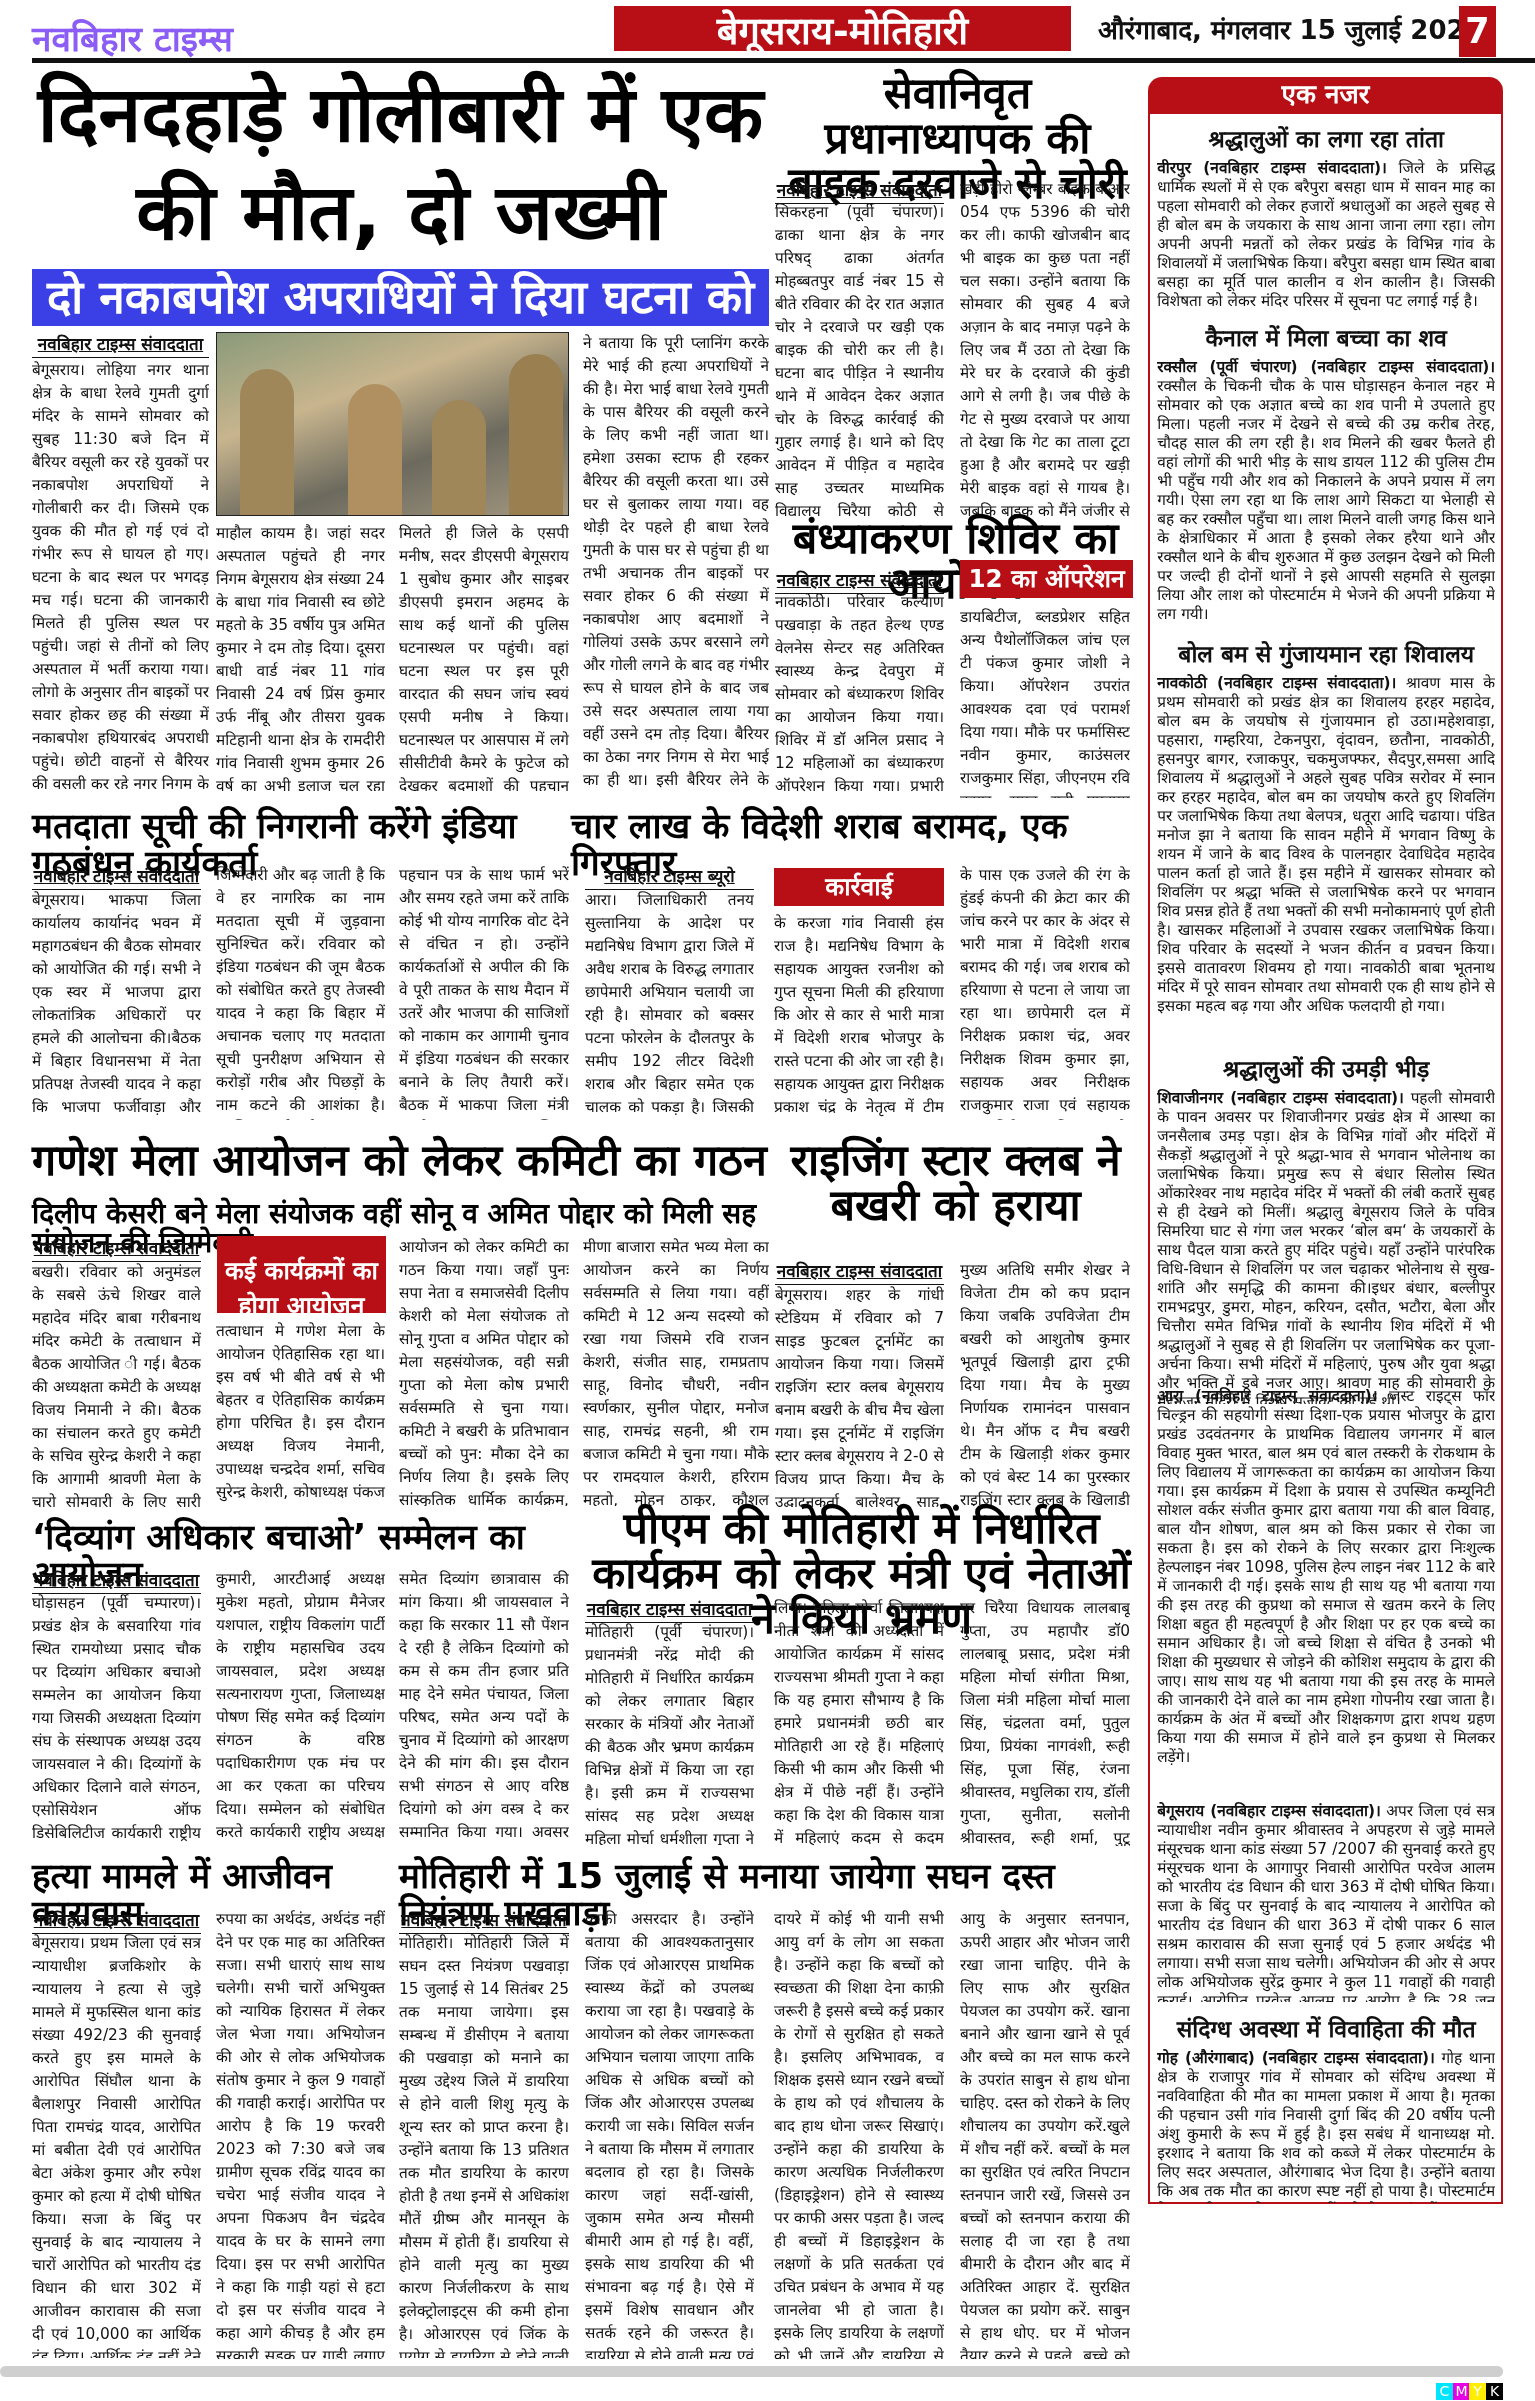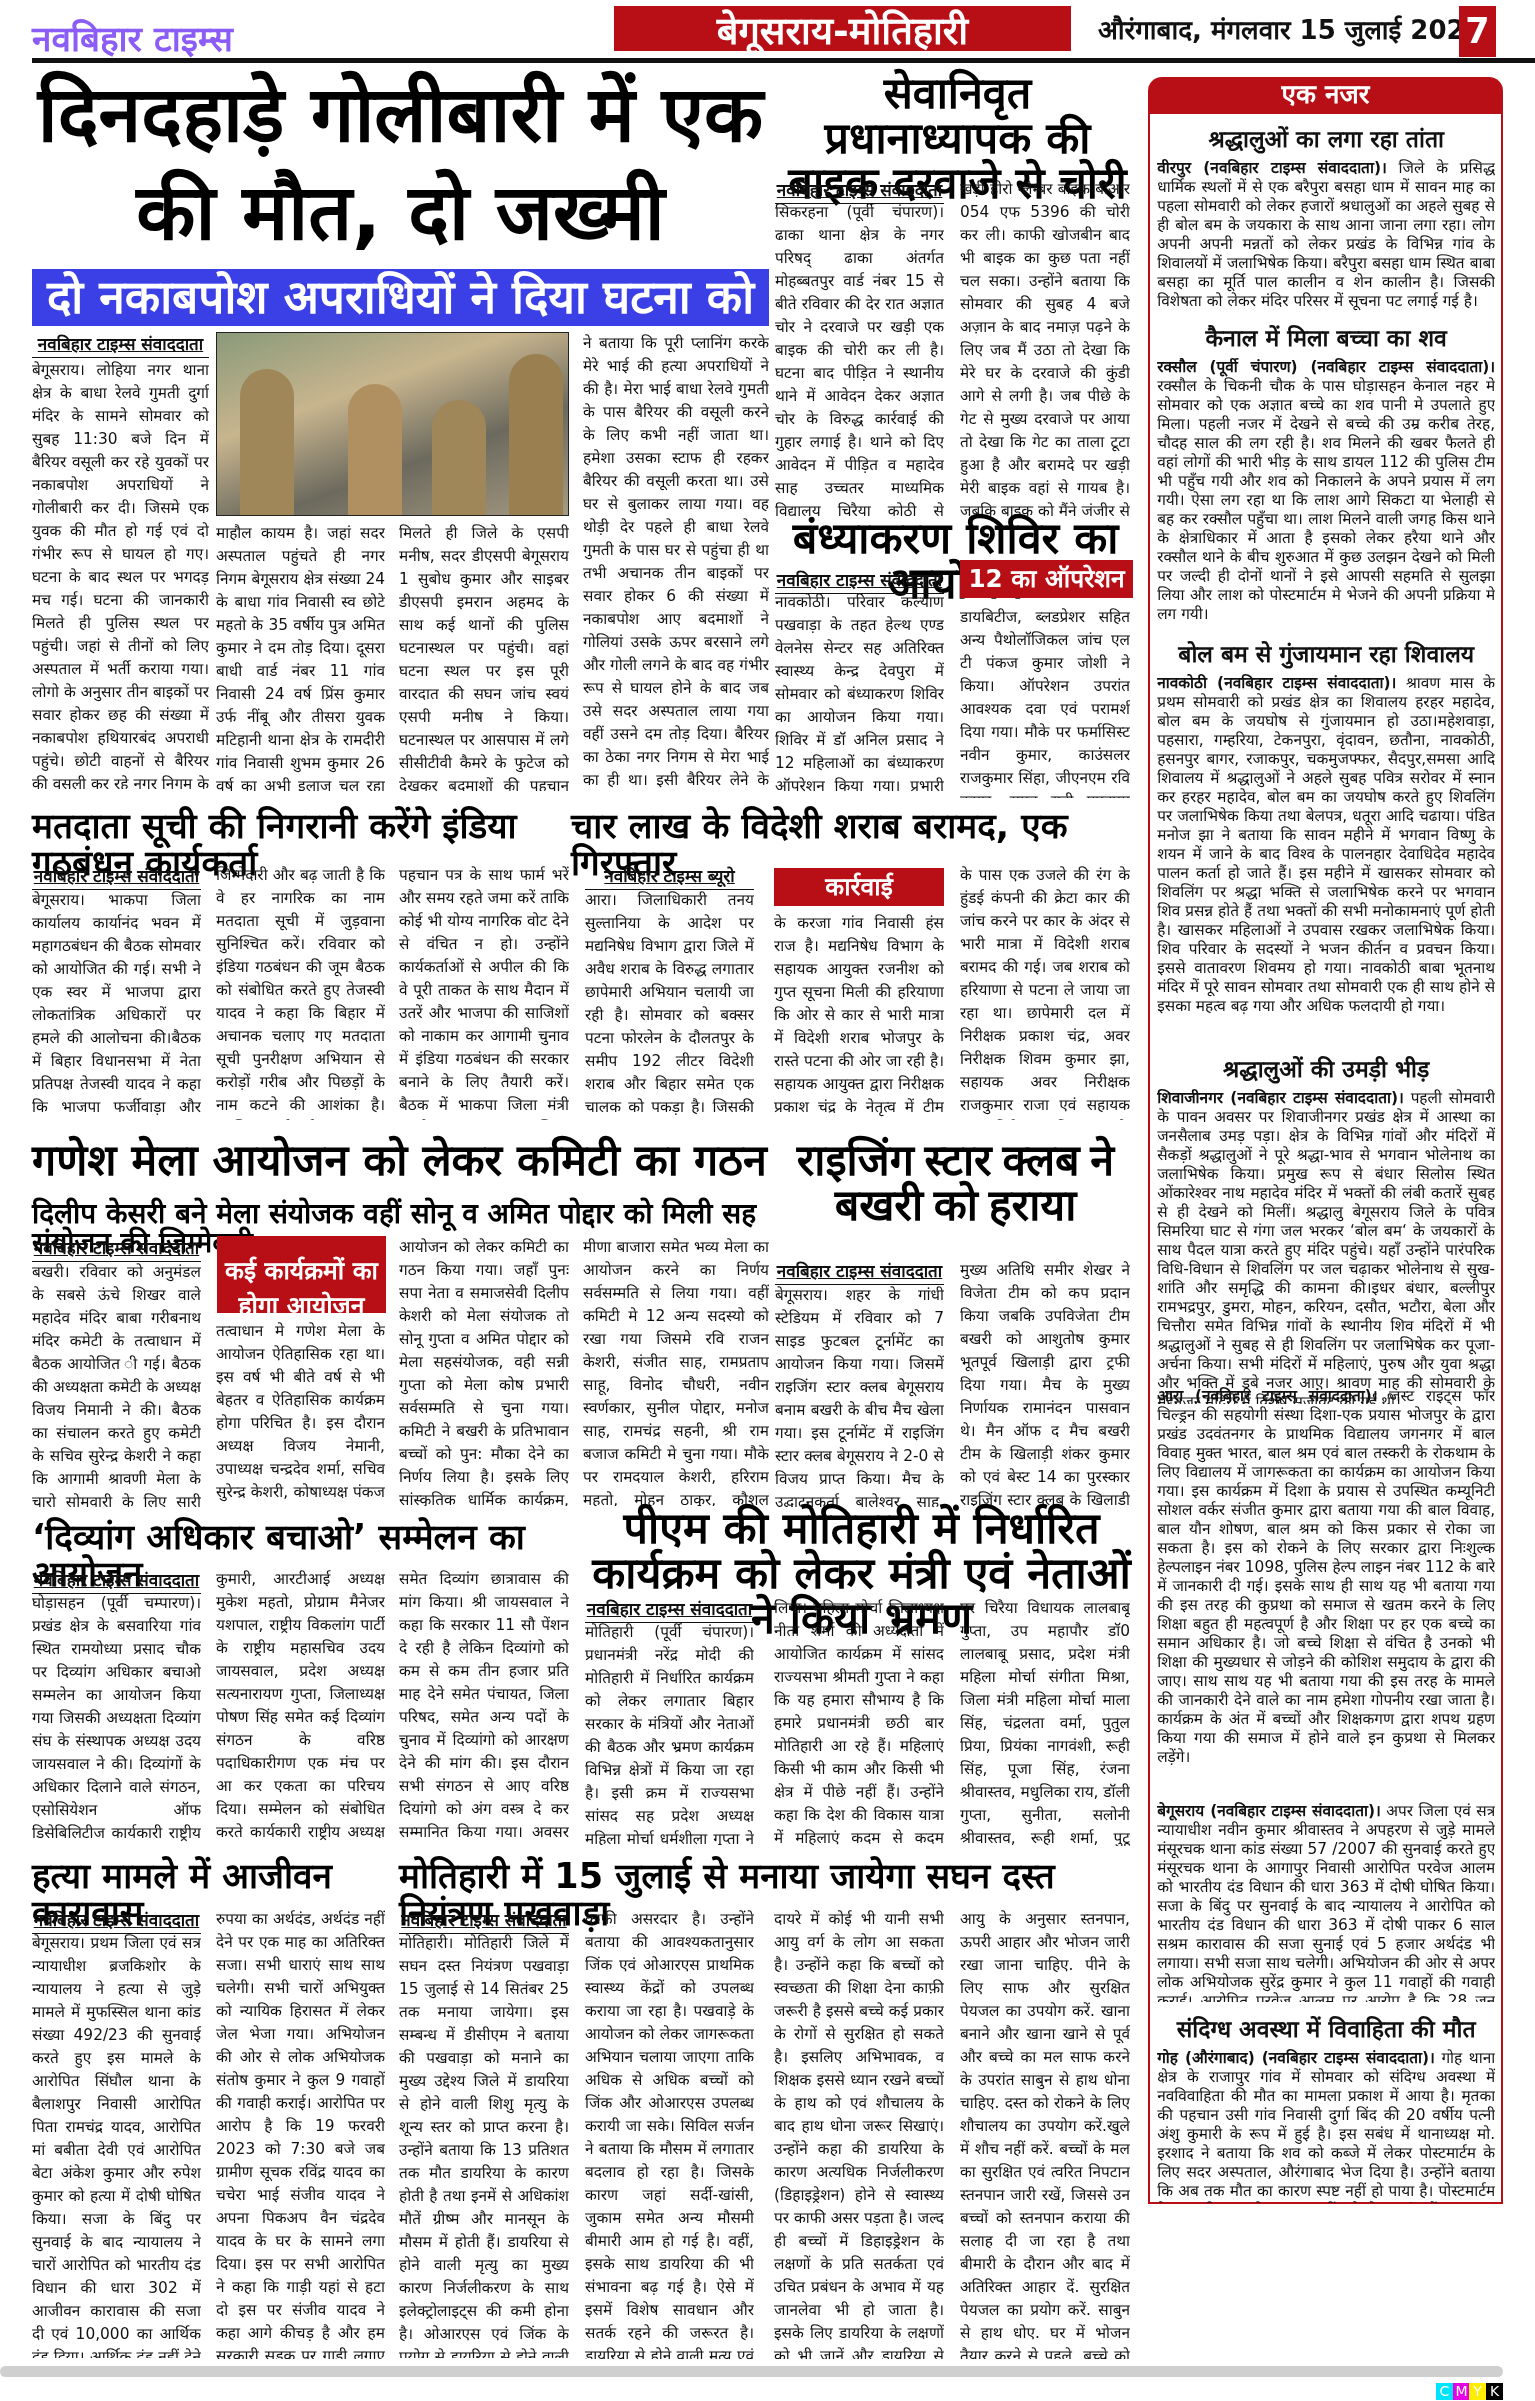--- a/index.html
+++ b/index.html
@@ -79,21 +79,21 @@
 
 <div class="abs headline h-lg" style="left:32px;top:1138px;width:737px;">गणेश मेला आयोजन को लेकर कमिटी का गठन</div>
 <div class="abs headline h-sm" style="left:32px;top:1199px;width:737px;">दिलीप केसरी बने मेला संयोजक वहीं सोनू व अमित पोद्दार को मिली सह संयोजन की जिम्मेदारी</div>
 <div class="abs byline" style="left:32px;top:1236px;width:169px;">नवबिहार टाइम्स संवाददाता</div>
 <div class="abs body" style="left:32px;top:1261px;width:169px;height:246px;overflow:hidden;">बखरी। रविवार को अनुमंडल के सबसे ऊंचे शिखर वाले महादेव मंदिर बाबा गरीबनाथ मंदिर कमेटी के तत्वाधान में बैठक आयोजित ी गई। बैठक की अध्यक्षता कमेटी के अध्यक्ष विजय निमानी ने की। बैठक का संचालन करते हुए कमेटी के सचिव सुरेन्द्र केशरी ने कहा कि आगामी श्रावणी मेला के चारो सोमवारी के लिए सारी तैयारी पूरी कर ली गयी है। सचिव ने कहा कि वर्ष बखरी में बाबा गरीबनाथ के</div>
 <div class="abs red-box" style="left:217px;top:1236px;width:169px;height:77px;font-size:24.6px;line-height:35px;padding-top:17px;">कई कार्यक्रमों का होगा आयोजन</div>
 <div class="abs body" style="left:216px;top:1320px;width:169px;height:186px;overflow:hidden;">तत्वाधान मे गणेश मेला के आयोजन ऐतिहासिक रहा था। इस वर्ष भी बीते वर्ष से भी बेहतर व ऐतिहासिक कार्यक्रम होगा परिचित है। इस दौरान अध्यक्ष विजय नेमानी, उपाध्यक्ष चन्द्रदेव शर्मा, सचिव सुरेन्द्र केशरी, कोषाध्यक्ष पंकज केशरी, प्रतिनिधि प्रेम किसन मन्नू की अगुआई में गणेश मेला</div>
 <div class="abs body" style="left:399px;top:1236px;width:170px;height:270px;overflow:hidden;">आयोजन को लेकर कमिटी का गठन किया गया। जहाँ पुनः सपा नेता व समाजसेवी दिलीप केशरी को मेला संयोजक तो सोनू गुप्ता व अमित पोद्दार को मेला सहसंयोजक, वही सन्नी गुप्ता को मेला कोष प्रभारी सर्वसम्मति से चुना गया। कमिटी ने बखरी के प्रतिभावान बच्चों को पुन: मौका देने का निर्णय लिया है। इसके लिए सांस्कृतिक धार्मिक कार्यक्रम, बिहार के प्रसिद्ध कलाकारों द्वारा भक्तिमय जागरण, व झांकी, महाकाल शिवतांडव, झूला</div>
 <div class="abs body" style="left:583px;top:1236px;width:186px;height:270px;overflow:hidden;">मीणा बाजारा समेत भव्य मेला का आयोजन करने का निर्णय सर्वसम्मति से लिया गया। वहीं कमिटी मे 12 अन्य सदस्यो को रखा गया जिसमे रवि राजन केशरी, संजीत साह, रामप्रताप साहू, विनोद चौधरी, नवीन स्वर्णकार, सुनील पोद्दार, मनोज साह, रामचंद्र सहनी, श्री राम बजाज कमिटी मे चुना गया। मौके पर रामदयाल केशरी, हरिराम महतो, मोहन ठाकुर, कौशल किशोर केशरी, रविंद्र सहनी, समेत दर्जनों कार्यकर्ता मौजूद थे।</div>
 
-<div class="abs headline h-lg" style="left:775px;top:1138px;width:361px;text-align:center;font-family:Liberation Serif, serif;">राइजिंग स्टार क्लब ने बखरी को हराया</div>
+<div class="abs headline h-lg" style="left:775px;top:1138px;width:361px;text-align:center;">राइजिंग स्टार क्लब ने बखरी को हराया</div>
 <div class="abs byline" style="left:775px;top:1259px;width:169px;">नवबिहार टाइम्स संवाददाता</div>
 <div class="abs body" style="left:775px;top:1284px;width:169px;height:223px;overflow:hidden;">बेगूसराय। शहर के गांधी स्टेडियम में रविवार को 7 साइड फुटबल टूर्नामेंट का आयोजन किया गया। जिसमें राइजिंग स्टार क्लब बेगूसराय बनाम बखरी के बीच मैच खेला गया। इस टूर्नामेंट में राइजिंग स्टार क्लब बेगूसराय ने 2-0 से विजय प्राप्त किया। मैच के उद्घाटनकर्ता बालेश्वर साह, इमरान, आजाद, अंशु, राहुल थे। प्रेस डिस्ट्रिब्यूशन के</div>
 <div class="abs body" style="left:960px;top:1259px;width:170px;height:247px;overflow:hidden;">मुख्य अतिथि समीर शेखर ने विजेता टीम को कप प्रदान किया जबकि उपविजेता टीम बखरी को आशुतोष कुमार भूतपूर्व खिलाड़ी द्वारा ट्रफी दिया गया। मैच के मुख्य निर्णायक रामानंदन पासवान थे। मैन ऑफ द मैच बखरी टीम के खिलाड़ी शंकर कुमार को एवं बेस्ट 14 का पुरस्कार राइजिंग स्टार क्लब के खिलाड़ी हर्षित कुमार को दिया गया।</div>
 
 <div class="abs headline h-md" style="left:32px;top:1519px;width:545px;">‘दिव्यांग अधिकार बचाओ’ सम्मेलन का आयोजन</div>
 <div class="abs byline" style="left:32px;top:1568px;width:169px;">नवबिहार टाइम्स संवाददाता</div>
 <div class="abs body" style="left:32px;top:1592px;width:169px;height:253px;overflow:hidden;">घोड़ासहन (पूर्वी चम्पारण)। प्रखंड क्षेत्र के बसवारिया गांव स्थित रामयोध्या प्रसाद चौक पर दिव्यांग अधिकार बचाओ सम्मलेन का आयोजन किया गया जिसकी अध्यक्षता दिव्यांग संघ के संस्थापक अध्यक्ष उदय जायसवाल ने की। दिव्यांगों के अधिकार दिलाने वाले संगठन, एसोसियेशन ऑफ डिसेबिलिटीज कार्यकारी राष्ट्रीय अध्यक्ष हरदेव प्रसाद, बिहार दिव्यांग संघ के संयोजक चितरंजन सिंह, महिला प्रकोष्ठ के प्रदेश अध्यक्ष अंजू</div>
 <div class="abs body" style="left:216px;top:1568px;width:169px;height:278px;overflow:hidden;">कुमारी, आरटीआई अध्यक्ष मुकेश महतो, प्रोग्राम मैनेजर यशपाल, राष्ट्रीय विकलांग पार्टी के राष्ट्रीय महासचिव उदय जायसवाल, प्रदेश अध्यक्ष सत्यनारायण गुप्ता, जिलाध्यक्ष पोषण सिंह समेत कई दिव्यांग संगठन के वरिष्ठ पदाधिकारीगण एक मंच पर आ कर एकता का परिचय दिया। सम्मेलन को संबोधित करते कार्यकारी राष्ट्रीय अध्यक्ष श्री प्रसाद ने कहा कि दिव्यांगों के मान सम्मान के लिए सरकार से दिव्यांग आयोग, दिव्यांग मंत्रालय, सरकारी नौकरी</div>
 <div class="abs body" style="left:399px;top:1568px;width:170px;height:278px;overflow:hidden;">समेत दिव्यांग छात्रावास की मांग किया। श्री जायसवाल ने कहा कि सरकार 11 सौ पेंशन दे रही है लेकिन दिव्यांगो को कम से कम तीन हजार प्रति माह देने समेत पंचायत, जिला परिषद, समेत अन्य पदों के चुनाव में दिव्यांगो को आरक्षण देने की मांग की। इस दौरान सभी संगठन से आए वरिष्ठ दियांगो को अंग वस्त्र दे कर सम्मानित किया गया। अवसर पर सुबोध सिंह, अवधेश यादव, उमेर आलम, राजू दास, संतोष यादव समेत सैकड़ों दिव्यांग उपस्थित रहें।</div>
 

